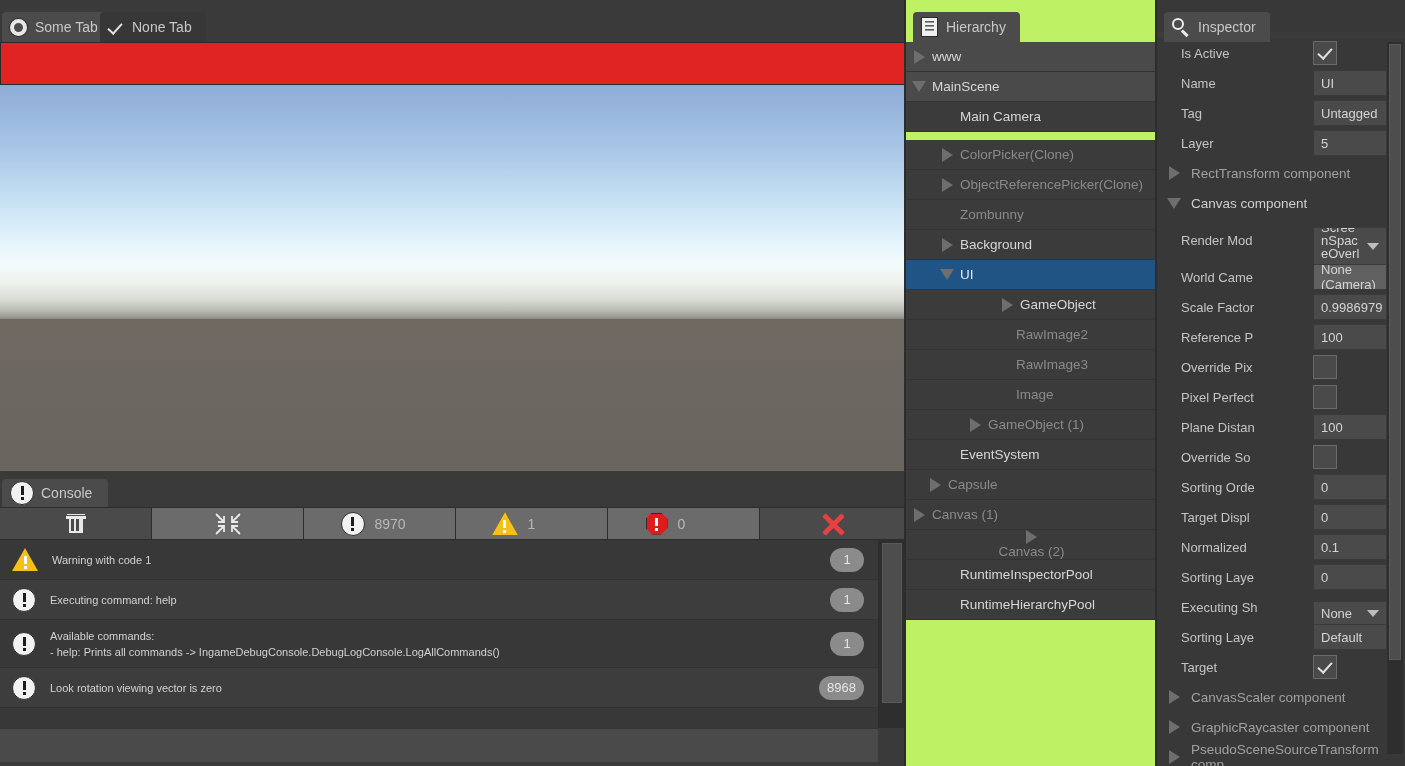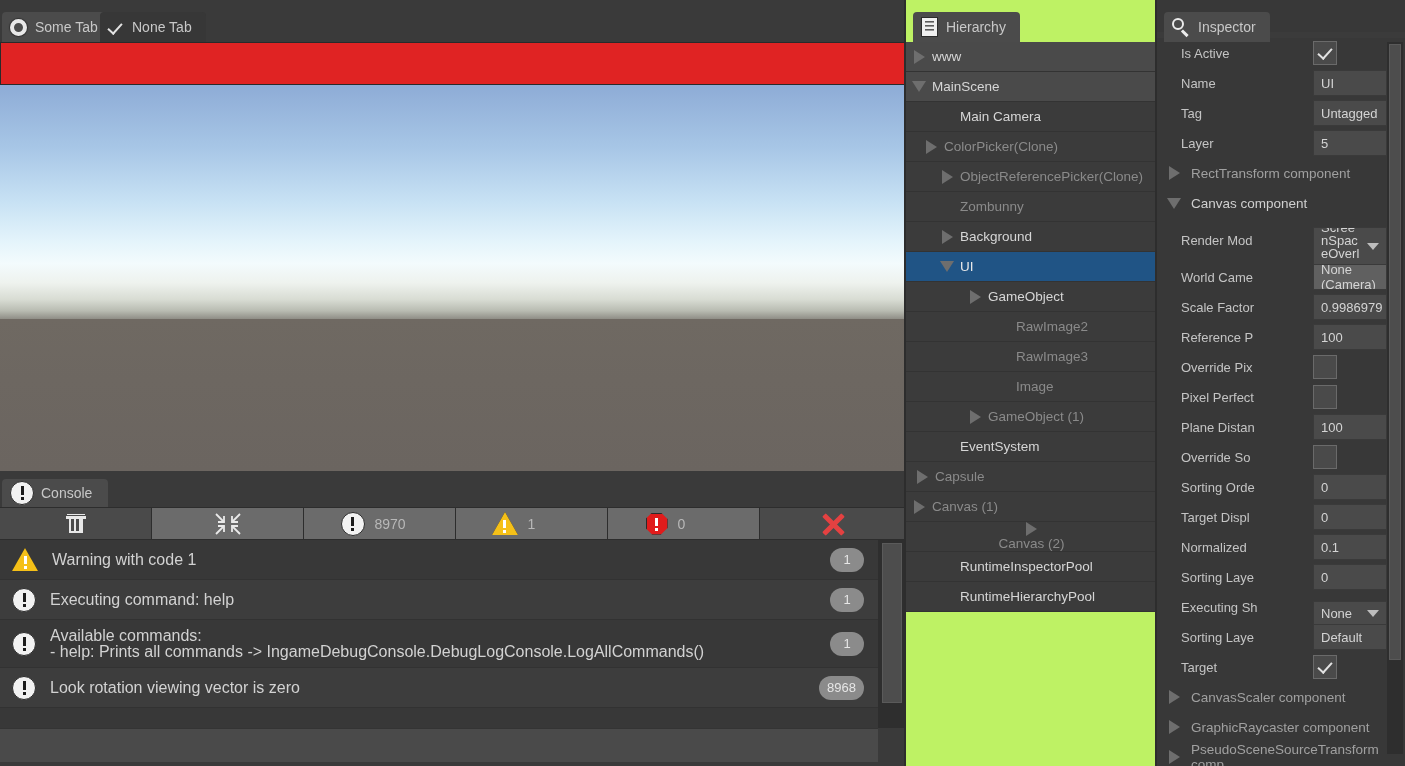--- a/index.html
+++ b/index.html
@@ -247,21 +247,21 @@
     box-sizing: border-box;
     cursor: pointer;
   }
   .log-row.h40 { height: 40px; }
   .log-row.h48 { height: 48px; }
   .log-row.alt { background: #3d3d3d; }
   .log-row .msg {
     flex: 1;
     margin-left: 14px;
     color: #d2d2d2;
-    font-size: 16px;
+    font-size: 11px;
     line-height: 16px;
     white-space: pre-line;
   }
   .log-badge {
     min-width: 34px; height: 24px;
     border-radius: 12px;
     background: #8b8b8b;
     color: #e6e6e6;
     font-size: 13px;
     display: flex; align-items: center; justify-content: center;
@@ -626,21 +626,21 @@
         <div class="hier-row lvl0" style="padding-left: 0px;">
           <span class="arrow">
             <span class="tri-down"></span>
           </span>
           <span class="name">MainScene</span>
         </div>
         <div class="hier-row norm" style="padding-left: 28px;">
           <span class="arrow"></span>
           <span class="name">Main Camera</span>
         </div>
-        <div class="hier-row norm" style="padding-left: 12px;">
+        <div class="hier-row norm" style="padding-left: 28px; margin-top: 8px;">
           <span class="arrow">
             <span class="tri-right"></span>
           </span>
           <span class="name dim">ColorPicker(Clone)</span>
         </div>
         <div class="hier-row norm" style="padding-left: 28px;">
           <span class="arrow">
             <span class="tri-right"></span>
           </span>
           <span class="name dim">ObjectReferencePicker(Clone)</span>
@@ -654,21 +654,21 @@
             <span class="tri-right"></span>
           </span>
           <span class="name">Background</span>
         </div>
         <div class="hier-row sel" style="padding-left: 28px;">
           <span class="arrow">
             <span class="tri-down"></span>
           </span>
           <span class="name sel">UI</span>
         </div>
-        <div class="hier-row norm" style="padding-left: 56px;">
+        <div class="hier-row norm" style="padding-left: 88px;">
           <span class="arrow">
             <span class="tri-right"></span>
           </span>
           <span class="name">GameObject</span>
         </div>
         <div class="hier-row norm" style="padding-left: 84px;">
           <span class="arrow"></span>
           <span class="name dim">RawImage2</span>
         </div>
         <div class="hier-row norm" style="padding-left: 84px;">
@@ -682,21 +682,21 @@
         <div class="hier-row norm" style="padding-left: 56px;">
           <span class="arrow">
             <span class="tri-right"></span>
           </span>
           <span class="name dim">GameObject (1)</span>
         </div>
         <div class="hier-row norm" style="padding-left: 28px;">
           <span class="arrow"></span>
           <span class="name">EventSystem</span>
         </div>
-        <div class="hier-row norm" style="padding-left: 3px; text-align: right;">
+        <div class="hier-row norm" style="padding-left: 16px; text-align: right;">
           <span class="arrow">
             <span class="tri-right"></span>
           </span>
           <span class="name dim">Capsule</span>
         </div>
         <div class="hier-row norm" style="padding-left: 0px;">
           <span class="arrow">
             <span class="tri-right"></span>
           </span>
           <span class="name dim">Canvas (1)</span>

